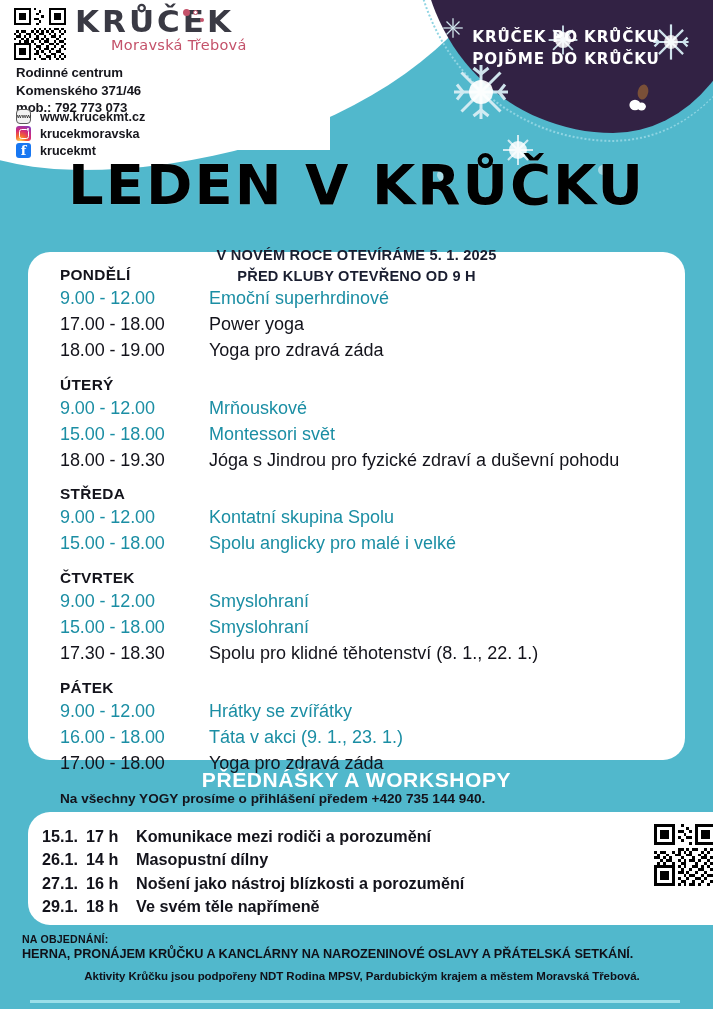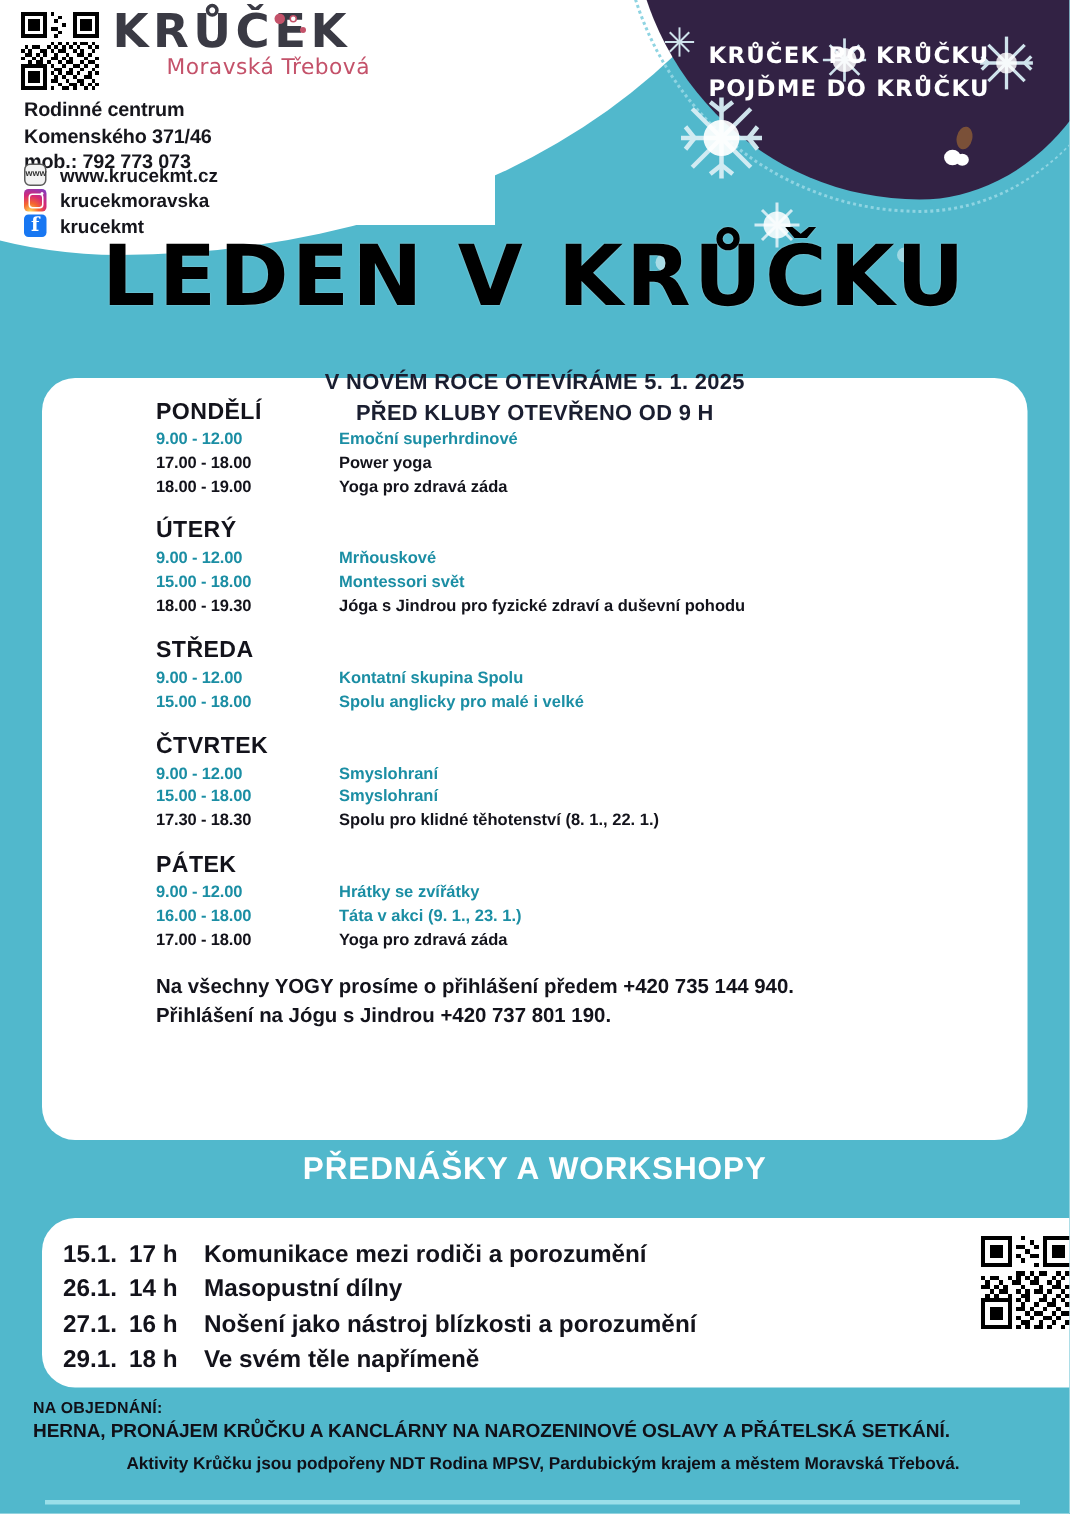--- a/index.html
+++ b/index.html
@@ -170,30 +170,30 @@
     margin-top: 32px;
   }
 
   
   .card {
     position: absolute;
     background: #ffffff;
     border-radius: 22px;
     z-index: 6;
   }
-  .card-schedule { left: 28px; top: 252px; width: 657px; height: 508px; padding-left: 44px; }
+  .card-schedule { left: 28px; top: 252px; width: 657px; height: 508px; }
 
   .sched-inner { padding: 14px 0 0 32px; }
   .day-block { margin-bottom: 12px; }
   .day-name {
     font-size: 15.4px; font-weight: bold;
     color: #13131b; letter-spacing: 0.3px;
     margin-bottom: 2px;
   }
-  .ev-row { display: flex; font-size: 11px; font-weight: bold; line-height: 1.44; }
+  .ev-row { display: flex; font-size: 18px; font-weight: normal; line-height: 1.44; gap: 27px; }
   .ev-time { width: 122px; flex: 0 0 122px; letter-spacing: -0.1px; }
   .ev-name { }
   .ev-teal .ev-time, .ev-teal .ev-name { color: #1b8ea4; }
   .ev-dark .ev-time, .ev-dark .ev-name { color: #13131b; }
 
   .notes {
     margin-top: 11px;
     font-size: 13.6px; font-weight: bold;
     color: #13131b; line-height: 1.45;
   }

